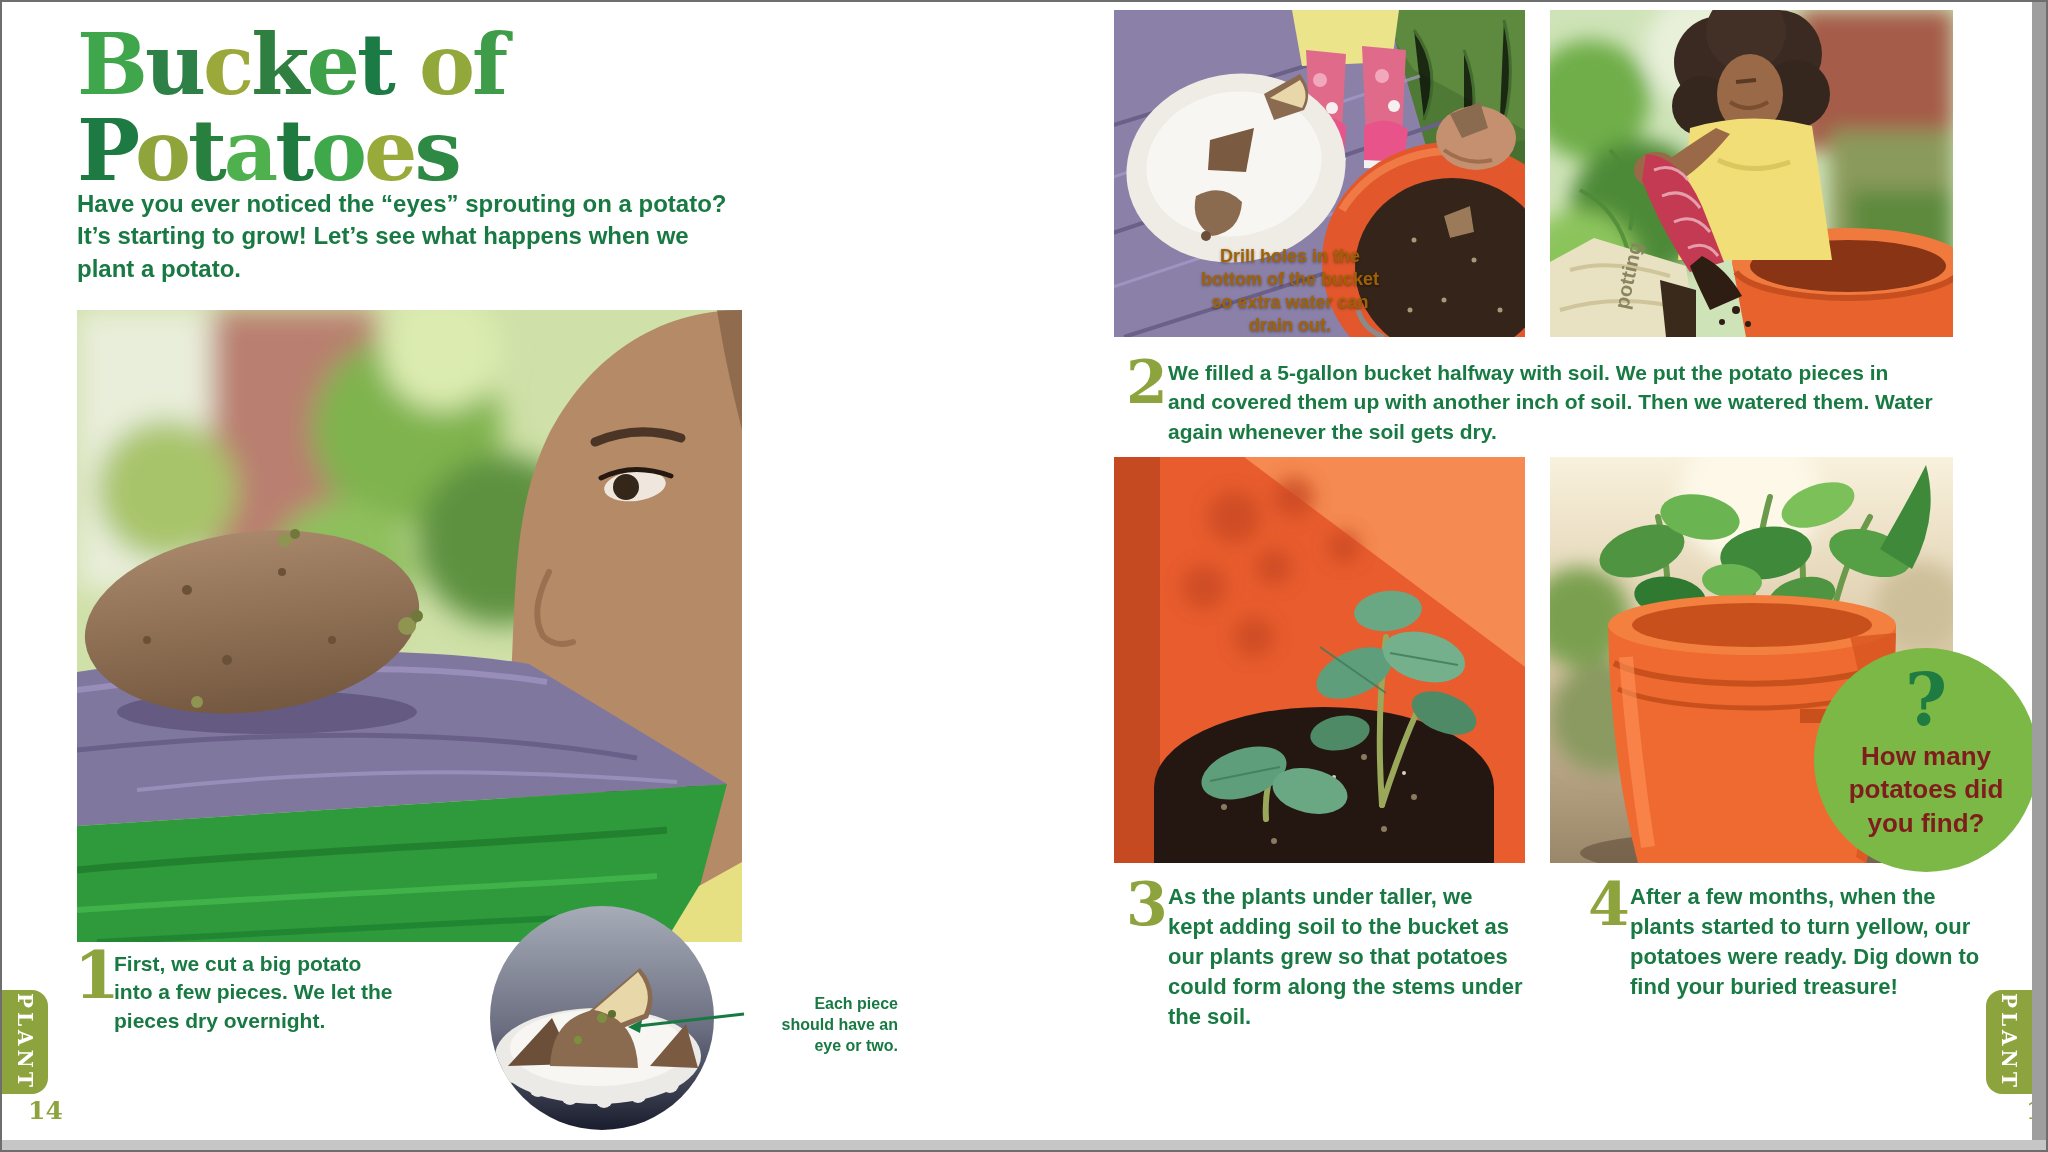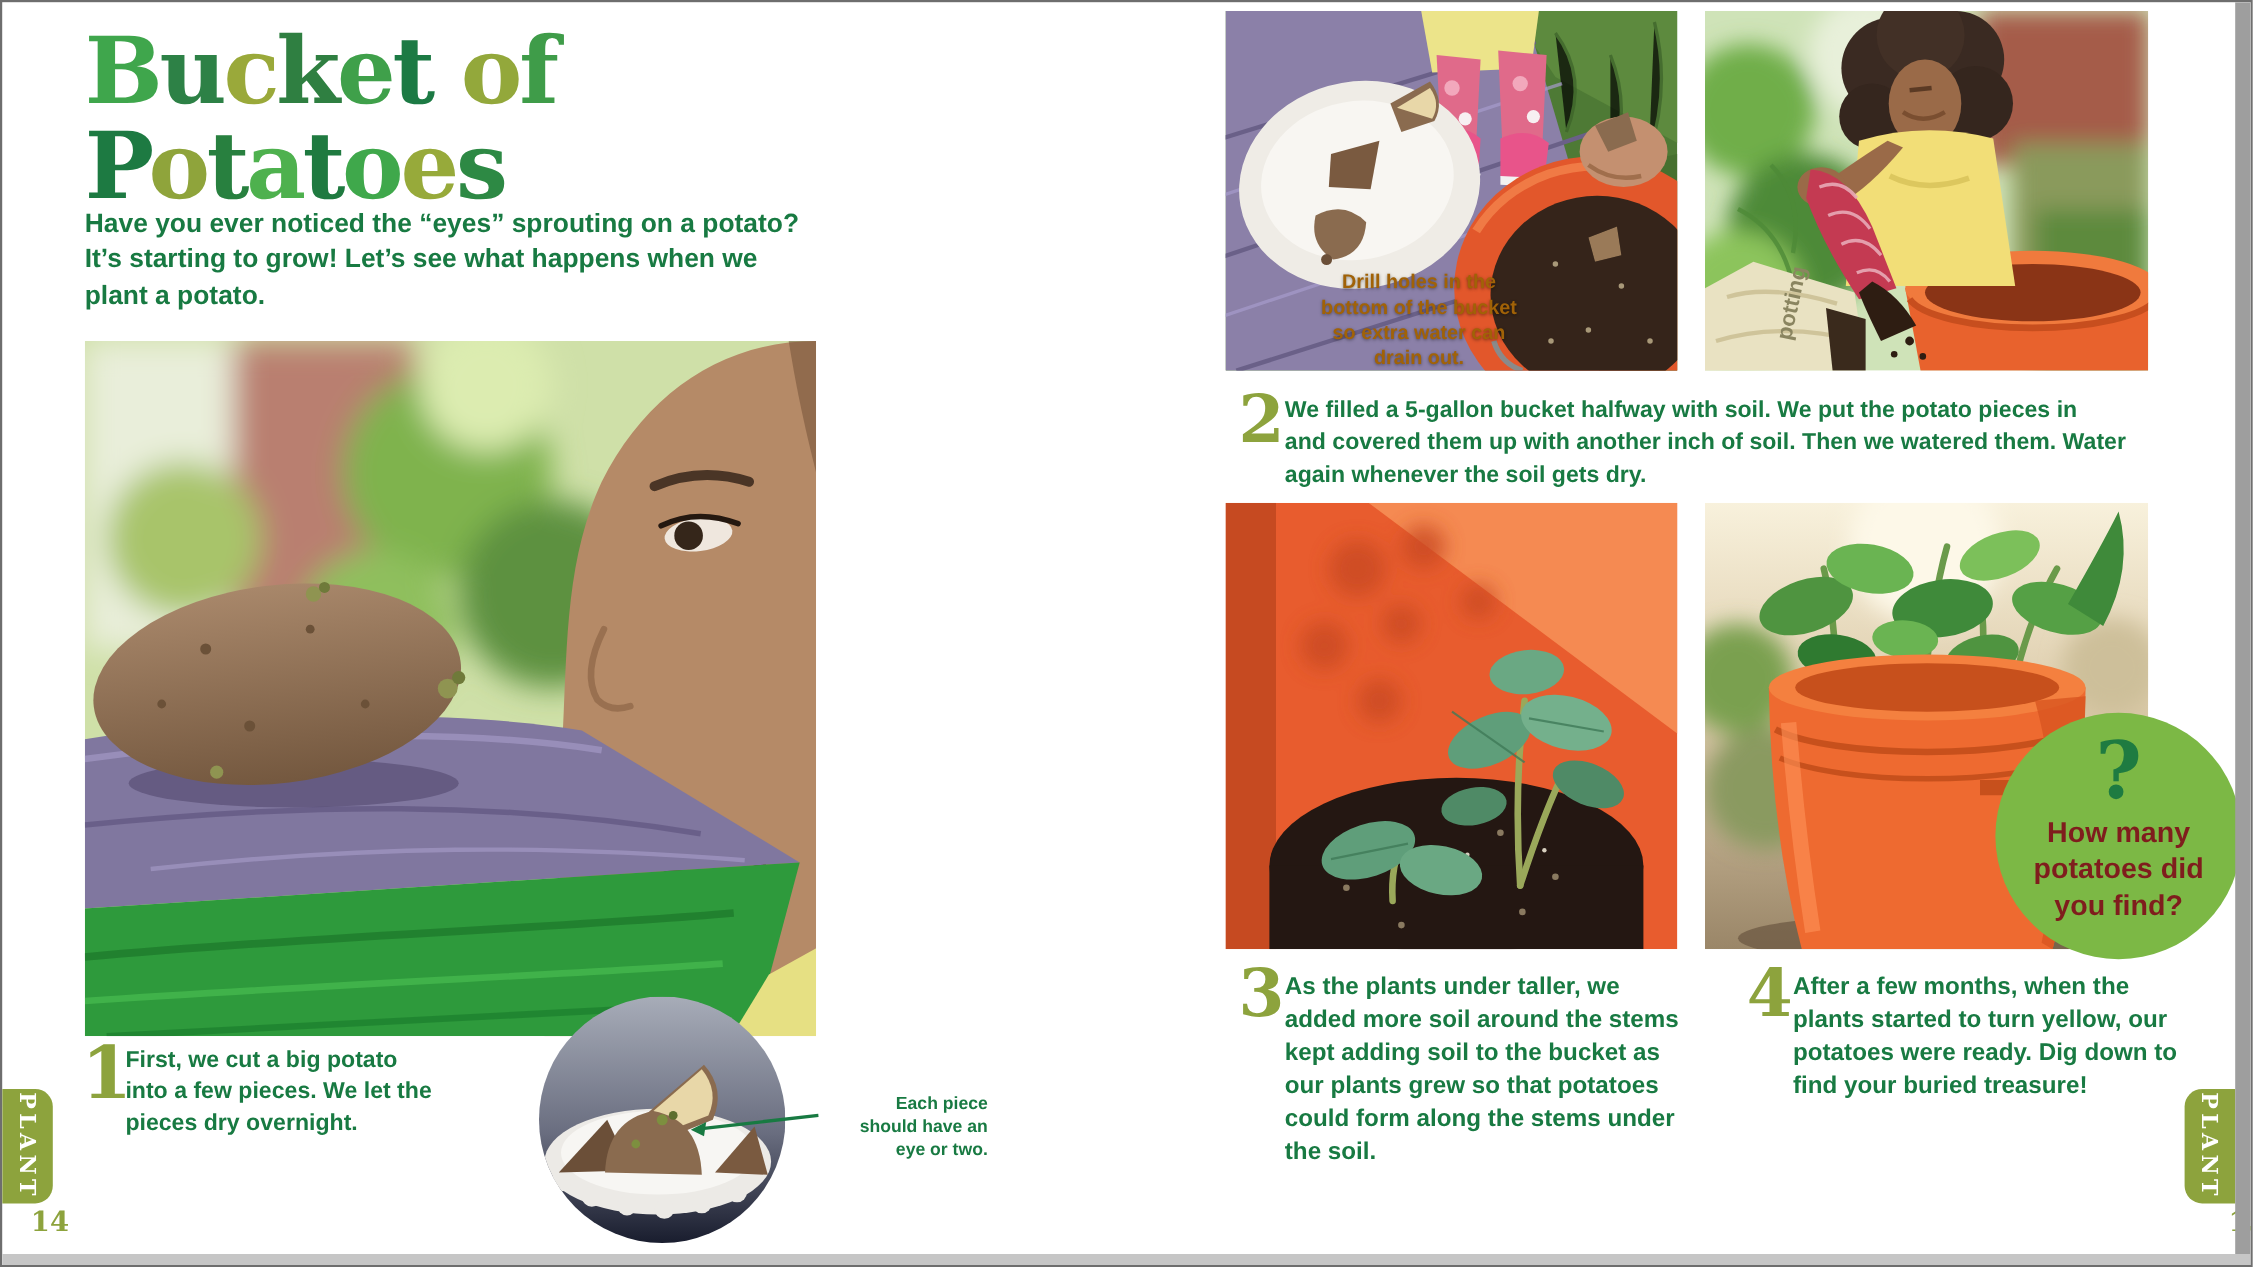--- a/index.html
+++ b/index.html
@@ -427,21 +427,20 @@
     <div class="btext">
         <div>How many</div>
         <div>potatoes did</div>
         <div>you find?</div>
       </div>
   </div>
 
   <div class="abs step-num" style="left:1124px;top:872px;font-size:60px;">3</div>
   <div class="abs step-text" style="left:1166px;top:880px;width:430px;font-size:22px;line-height:1.36;">
       <div>As the plants under taller, we</div>
-      <div>added more soil around the stems</div>
       <div>kept adding soil to the bucket as</div>
       <div>our plants grew so that potatoes</div>
       <div>could form along the stems under</div>
       <div>the soil.</div>
     </div>
 
   <div class="abs step-num" style="left:1586px;top:872px;font-size:60px;">4</div>
   <div class="abs step-text" style="left:1628px;top:880px;width:420px;font-size:22px;line-height:1.36;">
       <div>After a few months, when the</div>
       <div>plants started to turn yellow, our</div>

